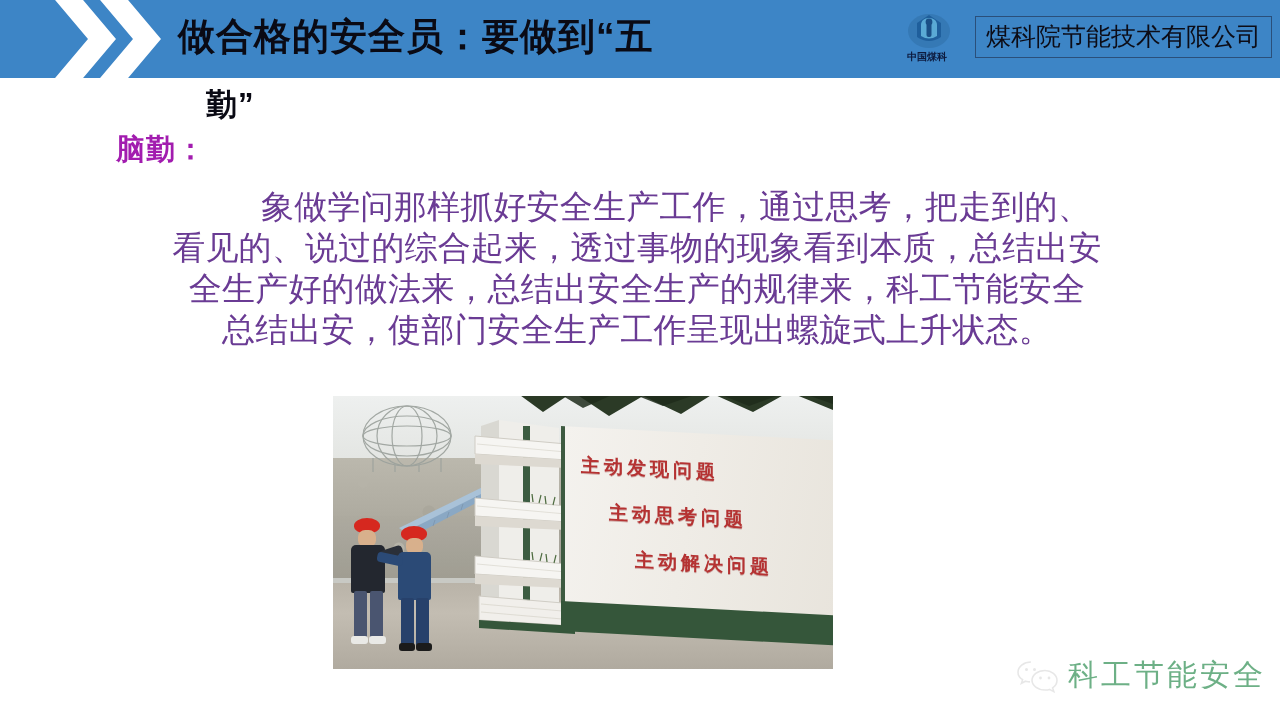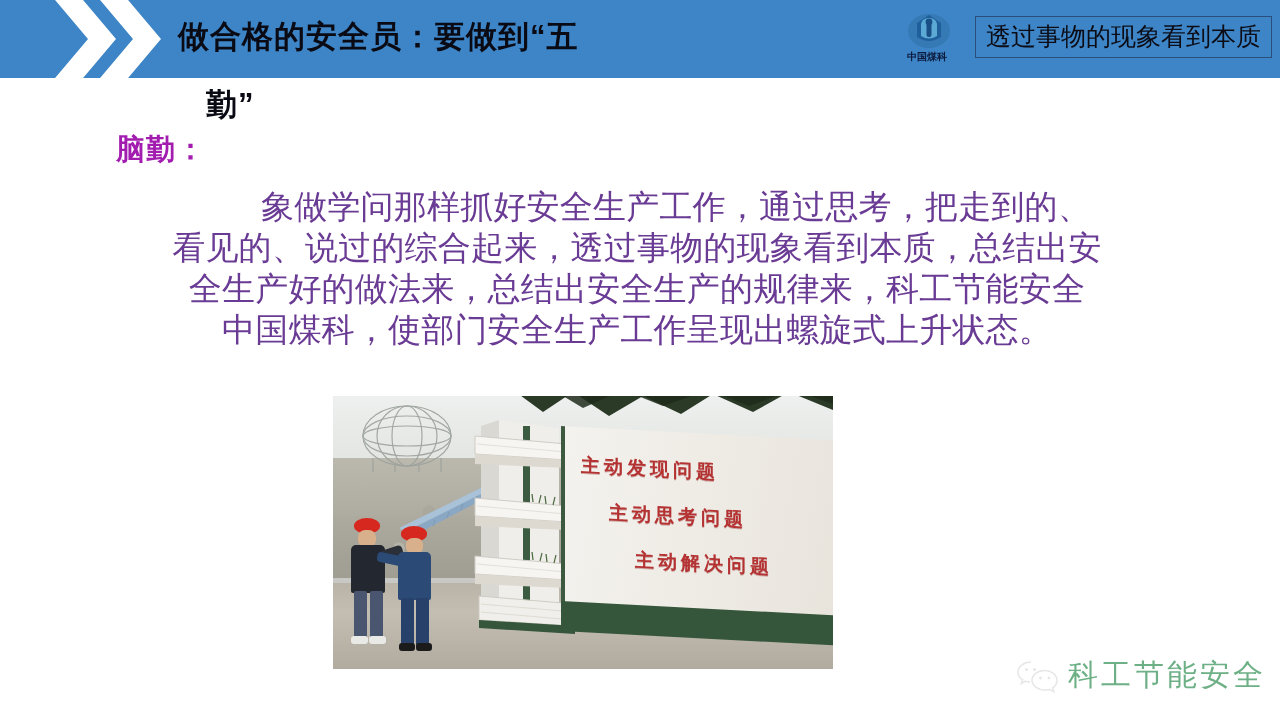--- a/index.html
+++ b/index.html
@@ -31,21 +31,21 @@
   }
   .chevron svg { display: block; }
   #chevron-1 { left: 48px; }
   #chevron-2 { left: 93px; }
 
   #slide-title {
     position: absolute;
     left: 178px;
     top: 16px;
     width: 560px;
-    font-size: 31px;
+    font-size: 37px;
     font-weight: bold;
     color: #0a0a14;
     letter-spacing: 1px;
     line-height: 42px;
     white-space: nowrap;
   }
 
   #title-overflow {
     position: absolute;
     left: 206px;
@@ -248,33 +248,33 @@
     <div id="coal-logo">
       <svg class="emblem" viewBox="0 0 44 38">
         <ellipse cx="22" cy="20" rx="21" ry="17" fill="#2f6fa8" opacity="0.55"></ellipse>
         <path d="M22 4 L34 12 L34 26 Q22 34 10 26 L10 12 Z" fill="#1f5f9c"></path>
         <path d="M22 7 C17 7 14 10 14 14 L14 25 Q22 30 30 25 L30 14 C30 10 27 7 22 7 Z" fill="#6fc3e8" opacity="0.75"></path>
         <rect x="19.5" y="12" width="5" height="14" rx="2" fill="#1a4f86"></rect>
         <circle cx="22" cy="11" r="3.4" fill="#1a4f86"></circle>
       </svg>
       <div class="logo-text">中国煤科</div>
     </div>
-    <div id="company-name-box">透过事物的现象看到本质</div>
+    <div id="company-name-box">煤科院节能技术有限公司</div>
   </div>
 </div>
 
 <div id="title-overflow">勤”</div>
 
 <div id="heading-naoqin">脑勤：</div>
 
 <div id="body-paragraph">
   <span class="line" style="text-indent:78px;">象做学问那样抓好安全生产工作，通过思考，把走到的、</span>
   <span class="line">看见的、说过的综合起来，透过事物的现象看到本质，总结出安</span>
   <span class="line">全生产好的做法来，总结出安全生产的规律来，科工节能安全</span>
-  <span class="line">中国煤科，使部门安全生产工作呈现出螺旋式上升状态。</span>
+  <span class="line">总结出安，使部门安全生产工作呈现出螺旋式上升状态。</span>
 </div>
 
 <div id="photo">
 
   <div class="ph-sky"></div>
 
   <svg class="ph-trees" viewBox="0 0 320 52">
     <path d="M0 0 L30 22 L60 2 L96 26 L130 6 L168 24 L200 4 L240 22 L276 2 L320 20 L320 0 Z" fill="#2b3a26"></path>
     <path d="M40 0 L70 18 L110 0 L150 16 L196 0 L236 16 L280 0 L320 14 L320 0 Z" fill="#1e2b1b" opacity="0.85"></path>
   </svg>

